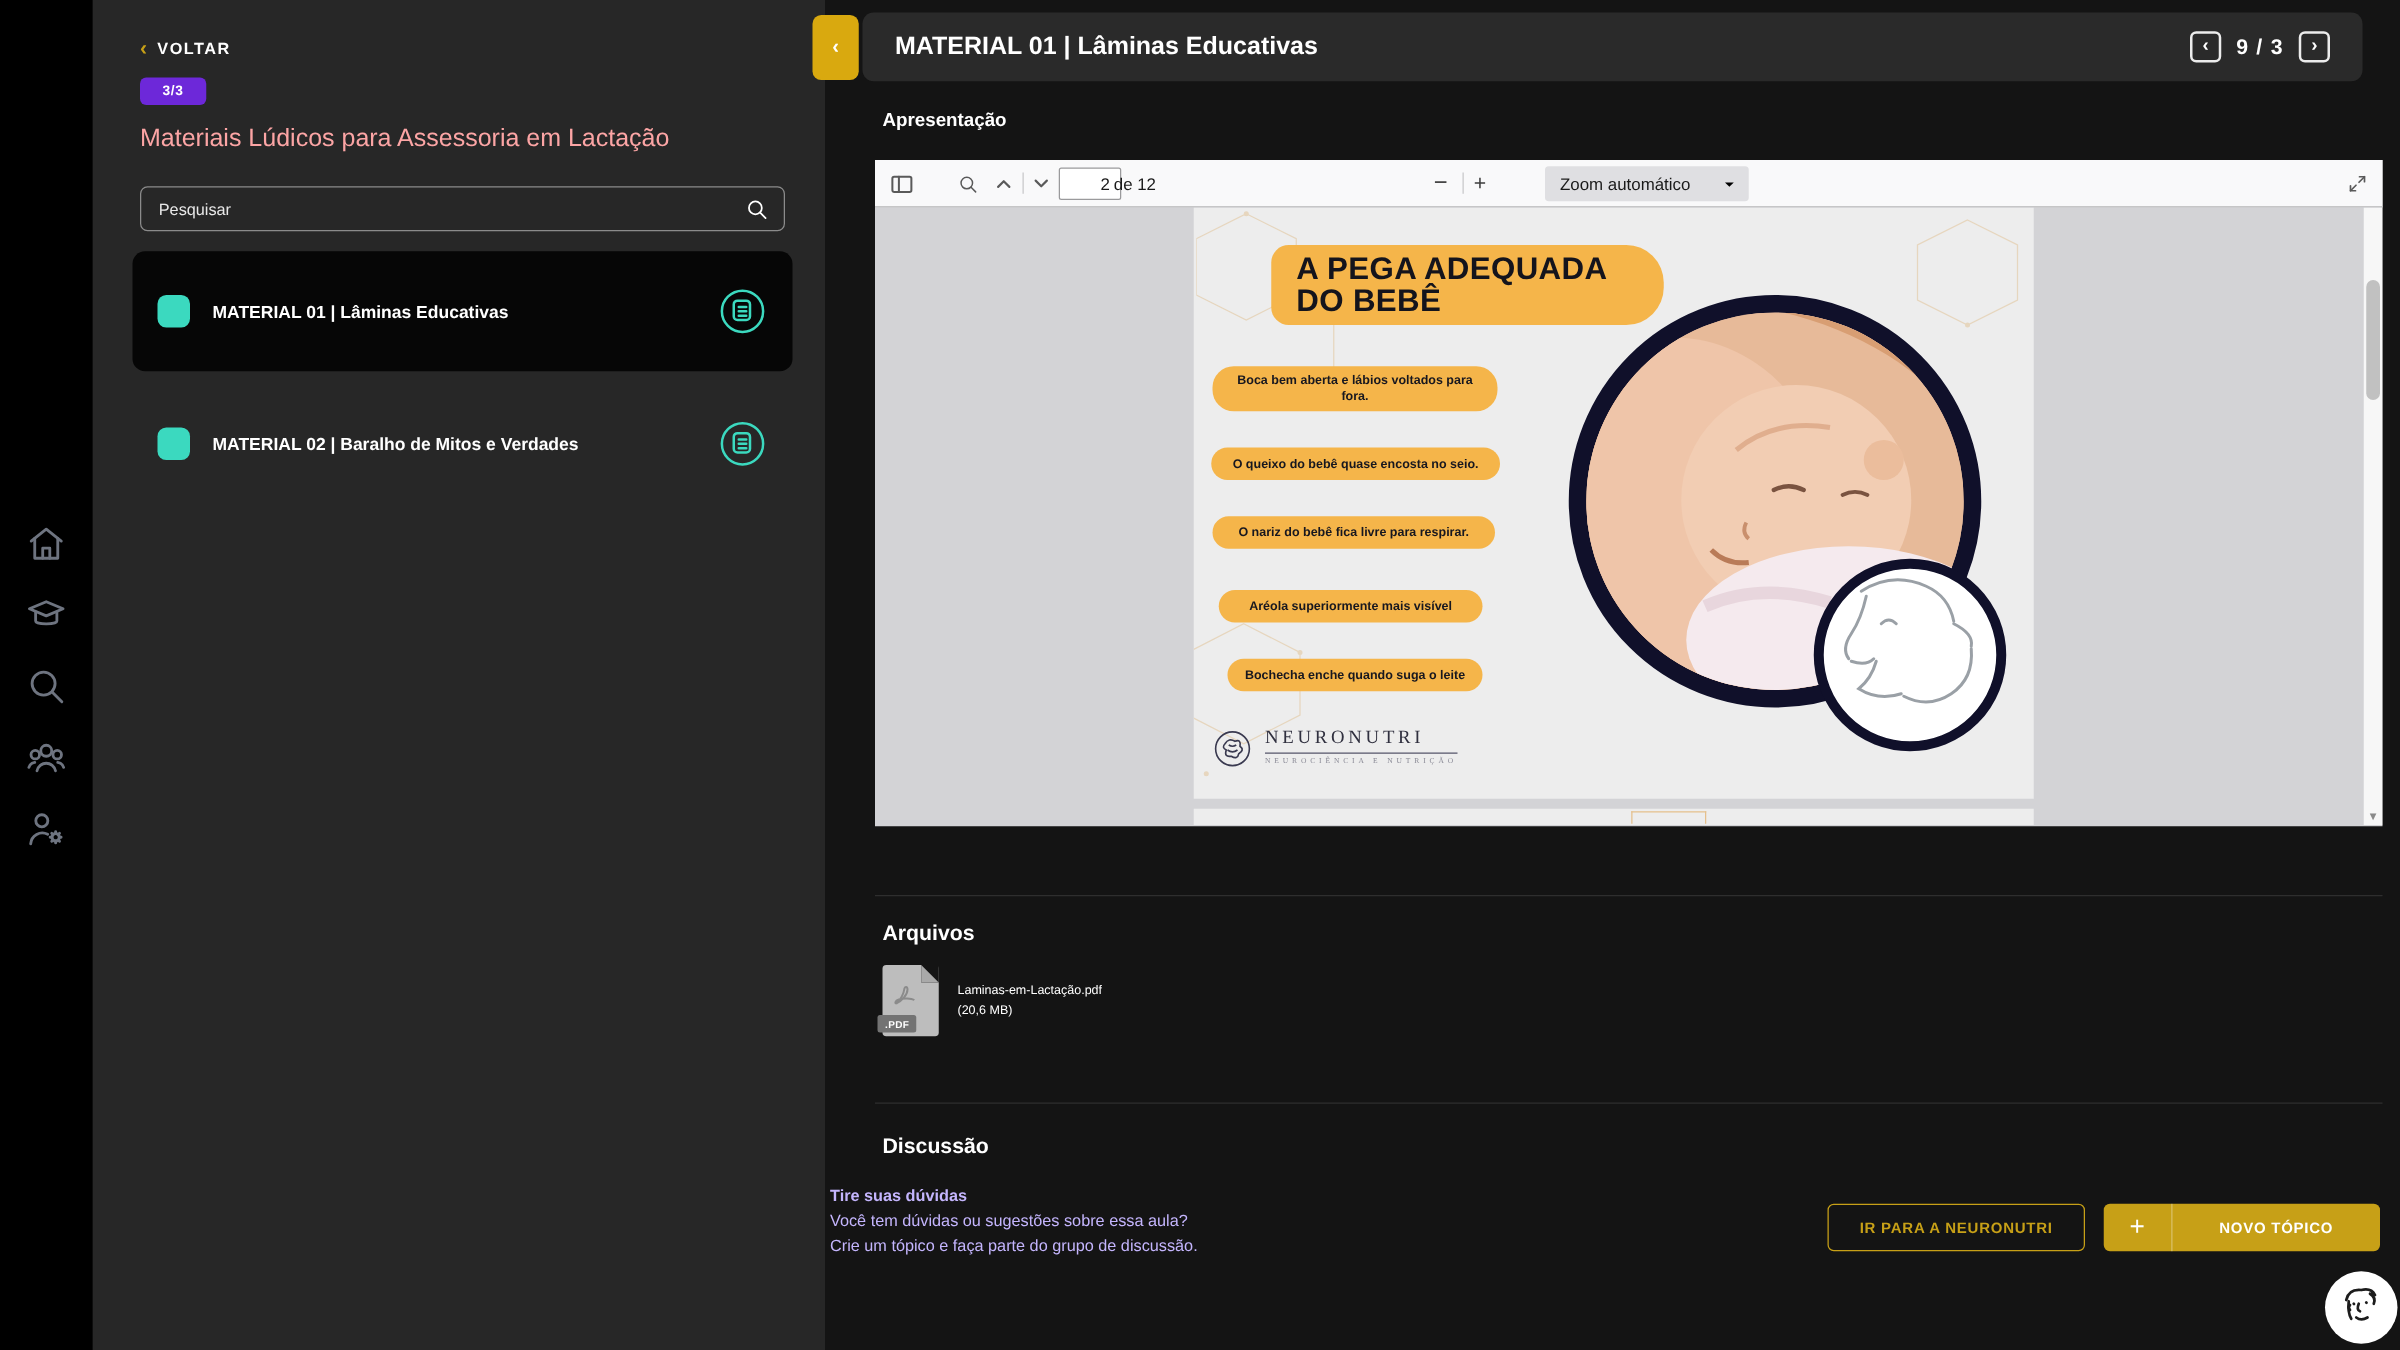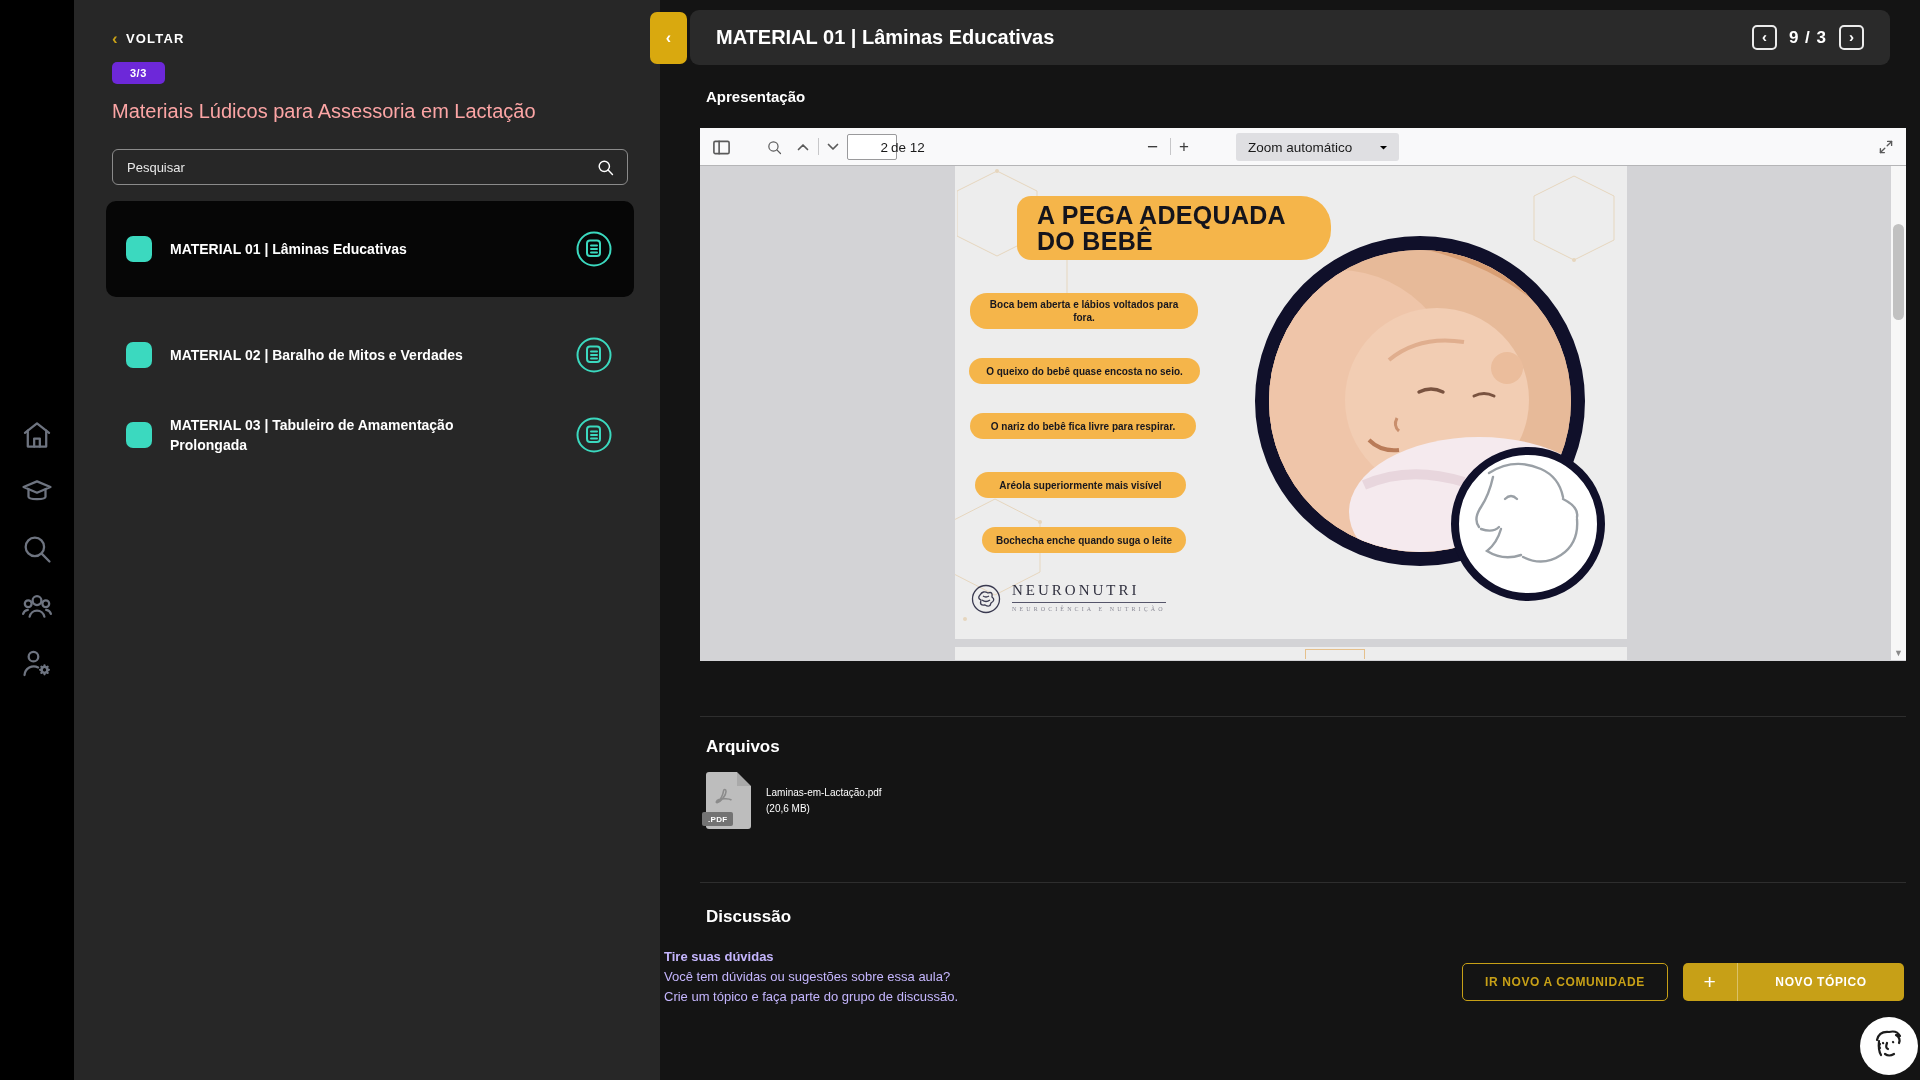--- a/index.html
+++ b/index.html
@@ -186,31 +186,20 @@
         <svg viewBox="0 0 40 40">
             <circle cx="20" cy="20" r="16.5"></circle>
             <rect x="13" y="11.5" width="13" height="15.5" rx="3"></rect>
             <path d="M17 16.5 h6 M17 20 h6 M17 23.5 h6"></path>
           </svg>
       </span>
     </div>
     <div class="material-item">
       <span class="mat-square"></span>
       <span class="mat-label">MATERIAL 02 | Baralho de Mitos e Verdades</span>
-      <span class="book-badge">
-        <svg viewBox="0 0 40 40">
-            <circle cx="20" cy="20" r="16.5"></circle>
-            <rect x="13" y="11.5" width="13" height="15.5" rx="3"></rect>
-            <path d="M17 16.5 h6 M17 20 h6 M17 23.5 h6"></path>
-          </svg>
-      </span>
-    </div>
-    <div class="material-item">
-      <span class="mat-square"></span>
-      <span class="mat-label">MATERIAL 03 | Tabuleiro de Amamentação Prolongada</span>
       <span class="book-badge">
         <svg viewBox="0 0 40 40">
             <circle cx="20" cy="20" r="16.5"></circle>
             <rect x="13" y="11.5" width="13" height="15.5" rx="3"></rect>
             <path d="M17 16.5 h6 M17 20 h6 M17 23.5 h6"></path>
           </svg>
       </span>
     </div>
   </div>
 </aside>
@@ -389,21 +378,21 @@
 <div class="h-divider" id="divider-2"></div>
 <h3 class="section-label" id="label-discussao">Discussão</h3>
 
 <div class="disc-block">
   <div class="disc-sub">Tire suas dúvidas</div>
   <div>Você tem dúvidas ou sugestões sobre essa aula?</div>
   <div>Crie um tópico e faça parte do grupo de discussão.</div>
 </div>
 
 <div class="btn btn-community">
-  <span>IR NOVO A COMUNIDADE</span>
+  <span>IR PARA A NEURONUTRI</span>
 </div>
 <div class="btn btn-newtopic">
   <span class="btn-plus">+</span>
   <span class="btn-newtopic-label">NOVO TÓPICO</span>
 </div>
 
 <div class="chat-avatar">
   <svg viewBox="0 0 44 44">
     <path d="M10 16 Q12 7 22 8 Q30 6 33 12 L29 11 Q34 14 32 19"></path>
     <path d="M12 17 Q11 26 14 31"></path>

